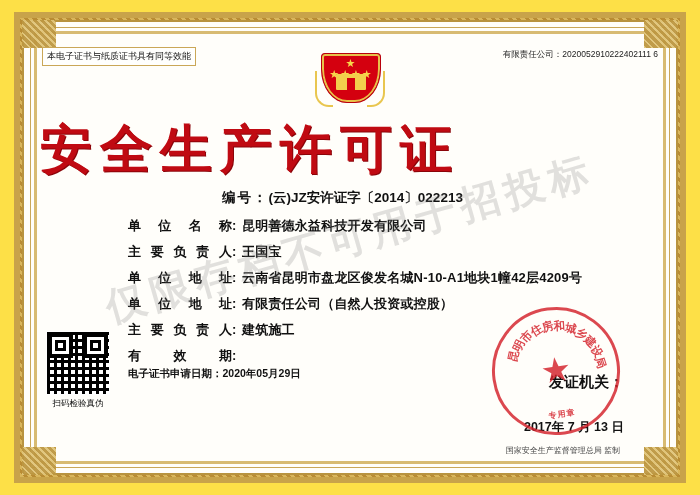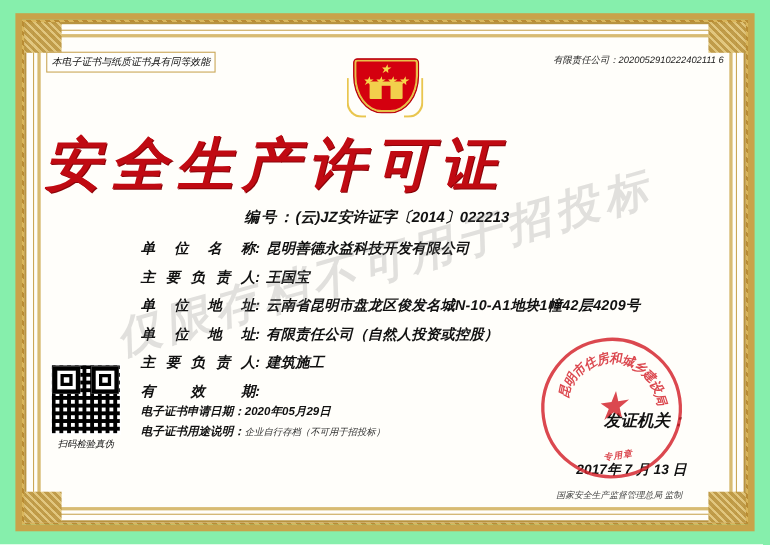--- a/index.html
+++ b/index.html
@@ -8,22 +8,21 @@
     background: #ffffff;
   }
   body {
     font-family: "Liberation Sans", sans-serif;
   }
   #cert {
     position: relative;
     width: 700px;
     height: 495px;
     overflow: hidden;
-    background: #86efac;
-    font-style: italic;
+    background: #fde047;
   }
   
   .frame-outer {
     position: absolute;
     left: 14px; top: 12px; right: 14px; bottom: 12px;
     border: 6px solid #c8a34a;
     background:
       repeating-linear-gradient(45deg, #d9b65c 0px, #d9b65c 3px, #b98c34 3px, #b98c34 6px);
     box-sizing: border-box;
   }
@@ -408,23 +407,20 @@
       <div class="row validity">
         <div class="label">有效期</div>
         <div class="colon">:</div>
       </div>
 
     </div>
 
     <div class="bottom">
       <div class="brow">
         <span class="bl">电子证书申请日期：</span><span class="bl">2020年05月29日</span>
-      </div>
-      <div class="brow">
-        <span class="bl">电子证书用途说明：</span><span class="small">企业自行存档（不可用于招投标）</span>
       </div>
     </div>
 
     <div class="issuer">发证机关：</div>
     <div class="issue-date">2017年 7 月 13 日</div>
 
     <div class="qr-wrap">
       <div class="qr"></div>
       <div class="qr-sub">扫码检验真伪</div>
     </div>

